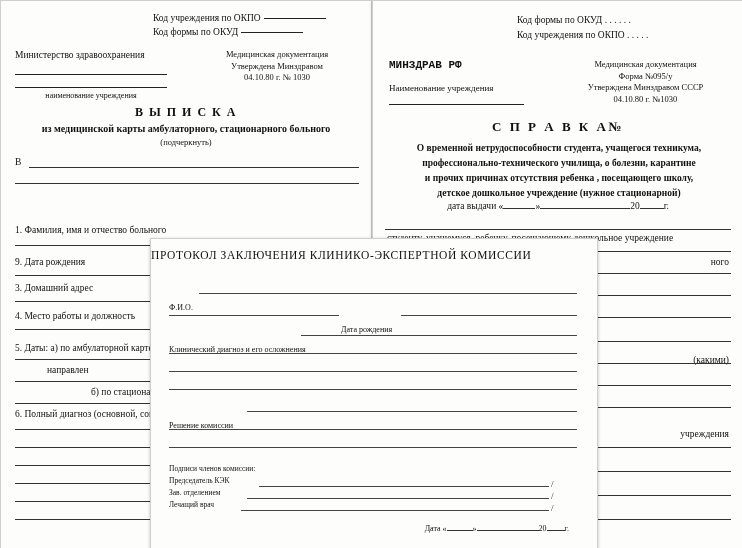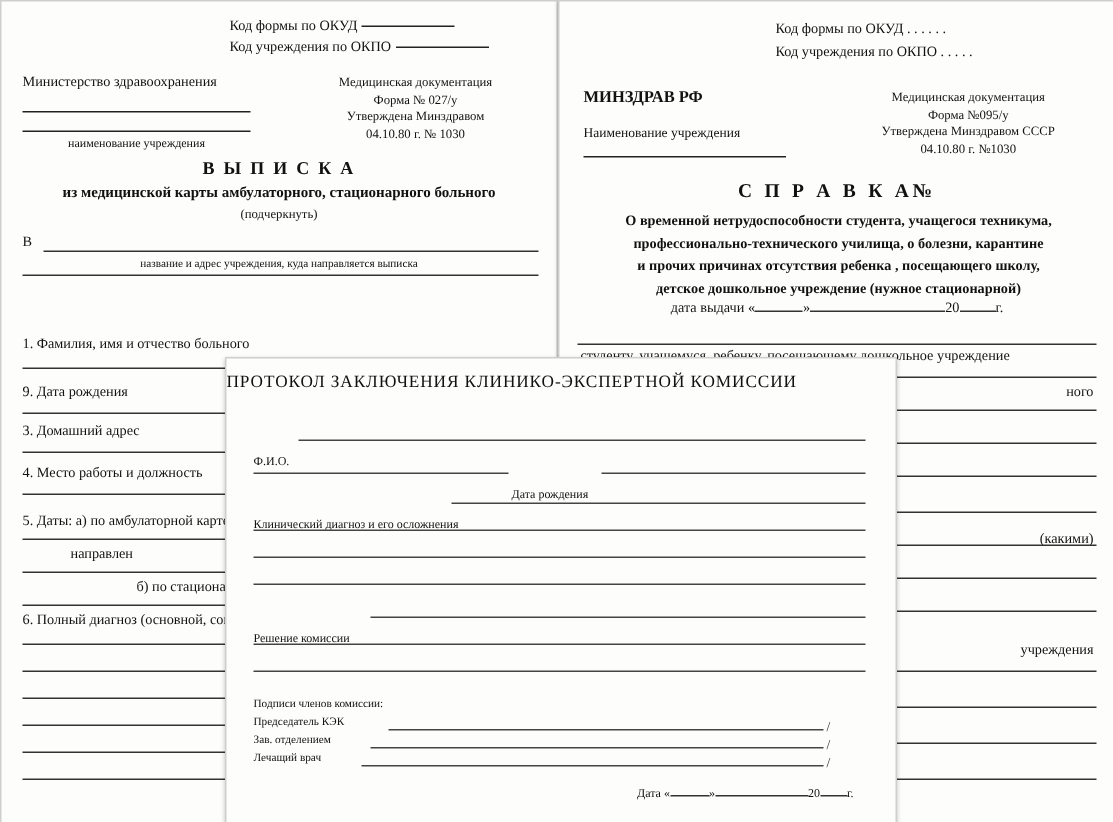--- a/index.html
+++ b/index.html
@@ -151,20 +151,21 @@
     line-height: 15px;
     text-align: left;
     width: 210px;
   }
   .sp-minzdrav {
     position: absolute;
     left: 16px;
     top: 58px;
     font-size: 11px;
     font-weight: bold;
+    font-family: Liberation Mono, monospace;
   }
   .sp-naim {
     position: absolute;
     left: 16px;
     top: 82px;
     font-size: 9px;
   }
   .sp-naim .ul {
     display: block;
     border-bottom: 1px solid #222;
@@ -271,49 +272,47 @@
 </head>
 <body>
 
 <div id="stage">
 
   <div class="sheet" id="sheet-vypiska">
     <div class="pad">
 
       <div class="okud-block">
         <div class="okud-line">
-          <span>Код формы по ОКУД</span><span class="rule"></span>
+          <span>Код учреждения по ОКПО</span><span class="rule"></span>
         </div>
         <div class="okud-line">
-          <span>Код учреждения по ОКПО</span><span class="rule"></span>
+          <span>Код формы по ОКУД</span><span class="rule"></span>
         </div>
       </div>
 
       <div class="minzdrav-left">
         <span>Министерство здравоохранения</span>
         <span class="ul"></span>
         <span class="ul"></span>
         <span class="caption">наименование учреждения</span>
       </div>
 
       <div class="doc-meta">
         <div>Медицинская документация</div>
-        <div>Форма № 027/у</div>
         <div>Утверждена Минздравом</div>
         <div>04.10.80 г.   № 1030</div>
       </div>
 
       <div class="title-main">В Ы П И С К А</div>
       <div class="subtitle-main">из медицинской карты амбулаторного, стационарного больного</div>
       <div class="subtitle-note">(подчеркнуть)</div>
 
       <div class="v-row" style="top:156px;">В</div>
       <div class="rule-line" style="left:28px; top:166px; width:330px;"></div>
       <div class="rule-line" style="left:14px; top:182px; width:344px;"></div>
-      <div class="micro-caption" style="left:40px; top:170px; width:290px;">название и адрес учреждения, куда направляется выписка</div>
 
       <div class="num-item" style="top:224px;">1. Фамилия, имя и отчество больного</div>
       <div class="rule-line" style="left:14px; top:244px; width:344px;"></div>
 
       <div class="num-item" style="top:256px;">9. Дата рождения</div>
       <div class="rule-line" style="left:14px; top:274px; width:344px;"></div>
 
       <div class="num-item" style="top:282px;">3. Домашний адрес</div>
       <div class="rule-line" style="left:14px; top:300px; width:344px;"></div>
 

